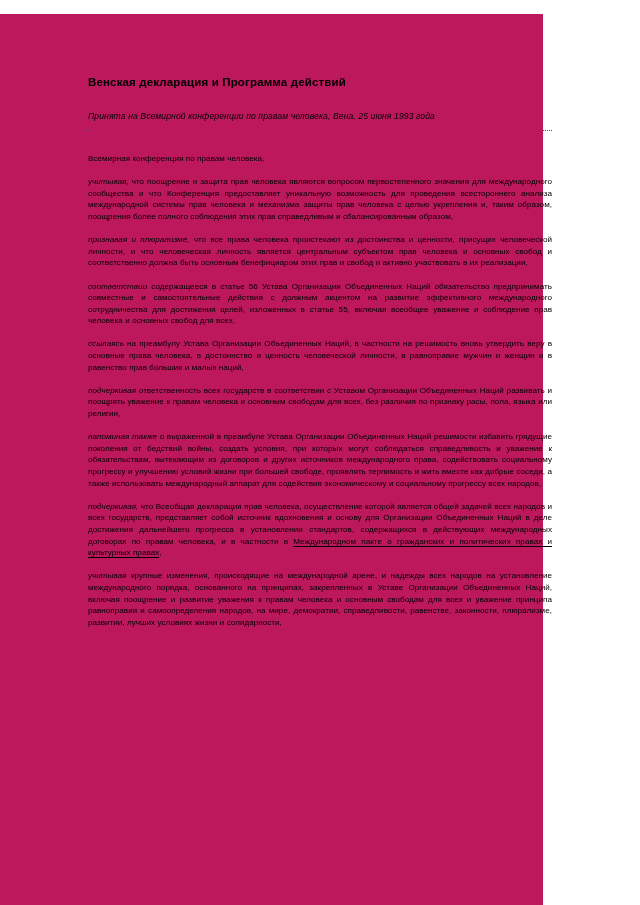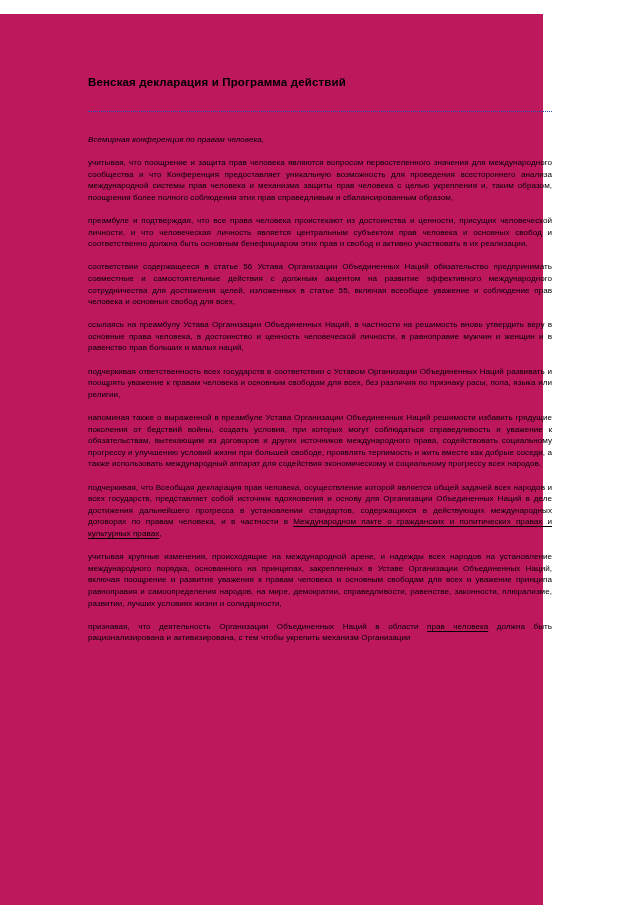--- a/index.html
+++ b/index.html
@@ -56,56 +56,57 @@
   }
   p.para {
     font-size: 8.1px;
     line-height: 11.6px;
     text-align: justify;
     margin: 0 0 11.6px 0;
     letter-spacing: 0.02px;
     hyphens: none;
   }
   .it {
+    font-style: italic;
   }
   .ul {
     text-decoration: underline;
     text-decoration-thickness: 0.8px;
     text-underline-offset: 1.6px;
   }
   .intro {
-    font-style: italic;
     margin-bottom: 13px;
   }
   
   p.para {
     word-spacing: 0.1px;
   }
 </style>
 </head>
 <body>
 
 <div class="page">
   <div class="content">
 
     <h1 class="doc-title">Венская декларация и Программа действий</h1>
 
+    <div class="doc-subtitle">Принята на Всемирной конференции по правам человека, Вена, 25 июня 1993 года</div>
 
     <hr class="divider" style="border-top-color: rgb(42, 85, 180);">
 
     <div class="body-block">
 
       <p class="para intro">Всемирная конференция по правам человека,</p>
 
       <p class="para">
         <span class="it">учитывая,</span><span> что поощрение и защита прав человека являются вопросом первостепенного значения для международного сообщества и что Конференция предоставляет уникальную возможность для проведения всестороннего анализа международной системы прав человека и механизма защиты прав человека с целью укрепления и, таким образом, поощрения более полного соблюдения этих прав справедливым и сбалансированным образом,</span>
       </p>
 
       <p class="para">
-        <span class="it">преамбуле и подтверждая,</span><span> что все права человека проистекают из достоинства и ценности, присущих человеческой личности, и что человеческая личность является центральным субъектом прав человека и основных свобод и соответственно должна быть основным бенефициаром этих прав и свобод и активно участвовать в их реализации,</span>
+        <span class="it">признавая и плюрализме,</span><span> что все права человека проистекают из достоинства и ценности, присущих человеческой личности, и что человеческая личность является центральным субъектом прав человека и основных свобод и соответственно должна быть основным бенефициаром этих прав и свобод и активно участвовать в их реализации,</span>
       </p>
 
 
       <p class="para">
         <span class="it">соответствии</span><span> содержащееся в статье 56 Устава Организации Объединенных Наций обязательство предпринимать совместные и самостоятельные действия с должным акцентом на развитие эффективного международного сотрудничества для достижения целей, изложенных в статье 55, включая всеобщее уважение и соблюдение прав человека и основных свобод для всех,</span>
       </p>
 
       <p class="para">
         <span class="it">ссылаясь</span><span> на преамбулу Устава Организации Объединенных Наций, в частности на решимость вновь утвердить веру в основные права человека, в достоинство и ценность человеческой личности, в равноправие мужчин и женщин и в равенство прав больших и малых наций,</span>
       </p>
@@ -120,19 +121,16 @@
 
       <p class="para">
         <span class="it">подчеркивая,</span><span> что Всеобщая декларация прав человека, осуществление которой является общей задачей всех народов и всех государств, представляет собой источник вдохновения и основу для Организации Объединенных Наций в деле достижения дальнейшего прогресса в установлении стандартов, содержащихся в действующих международных договорах по правам человека, и в частности в </span><span class="ul">Международном пакте о гражданских и политических правах и культурных правах</span><span>,</span>
       </p>
 
       <p class="para">
         <span class="it">учитывая</span><span> крупные изменения, происходящие на международной арене, и надежды всех народов на установление международного порядка, основанного на принципах, закрепленных в Уставе Организации Объединенных Наций, включая поощрение и развитие уважения к правам человека и основным свободам для всех и уважение принципа равноправия и самоопределения народов, на мире, демократии, справедливости, равенстве, законности, плюрализме, развитии, лучших условиях жизни и солидарности,</span>
       </p>
 
 
-      <p class="para">
-        <span class="it">признавая,</span><span> что деятельность Организации Объединенных Наций в области </span><span class="ul">прав человека</span><span> должна быть рационализирована и активизирована, с тем чтобы укрепить механизм Организации</span>
-      </p>
 
     </div>
   </div>
 </div>
 
 </body></html>

